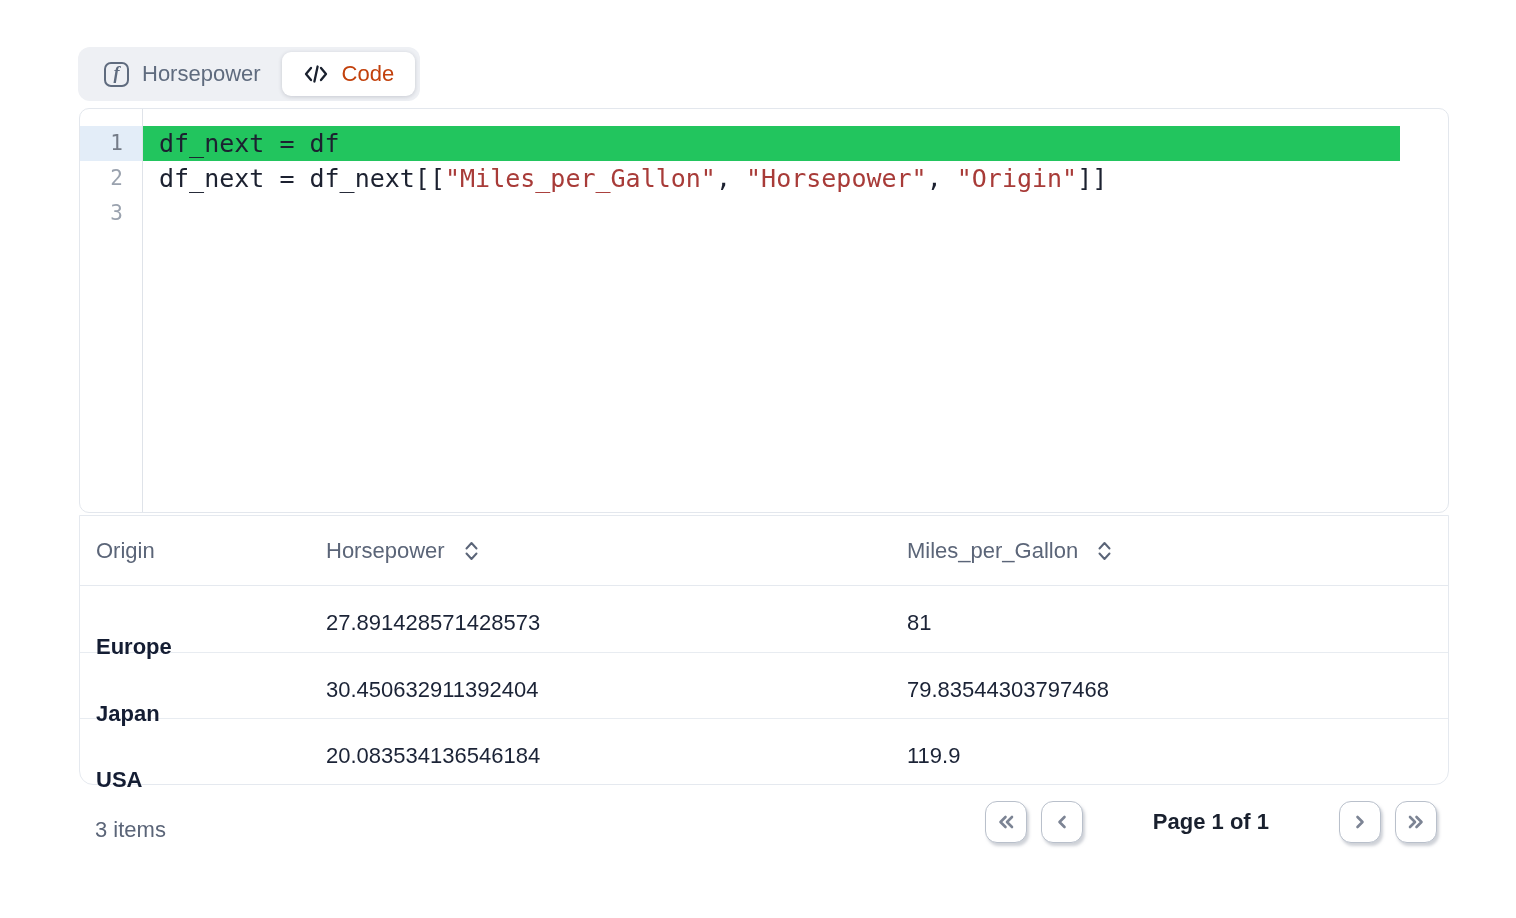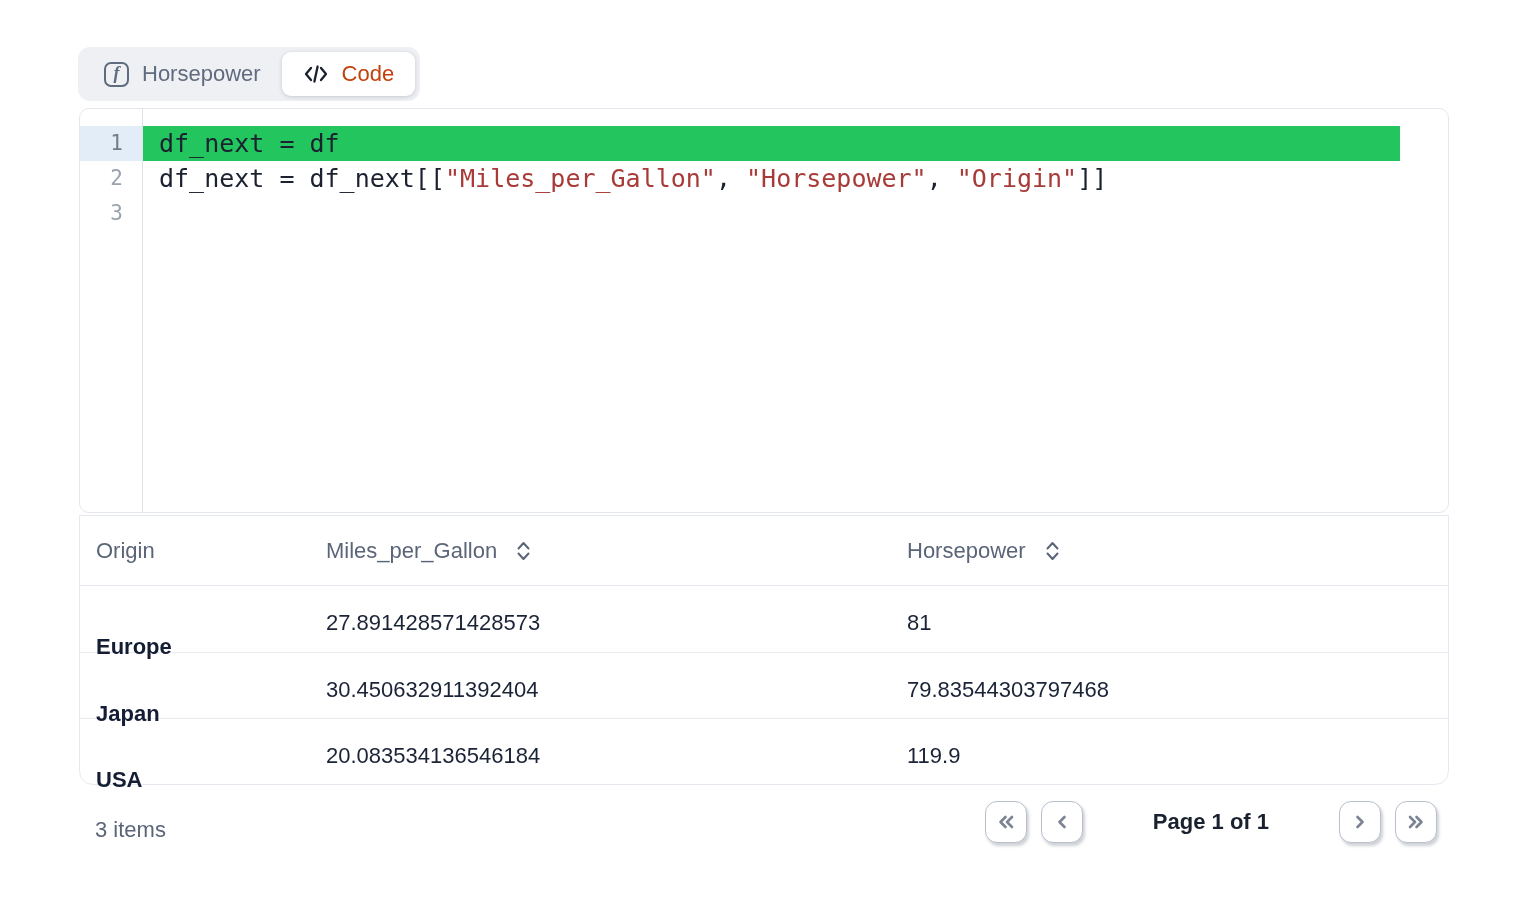--- a/index.html
+++ b/index.html
@@ -123,30 +123,30 @@
     <div class="cline"><span>df_next = df_next[[</span><span class="str">"Miles_per_Gallon"</span><span>, </span><span class="str">"Horsepower"</span><span>, </span><span class="str">"Origin"</span><span>]]</span></div>
   </div>
 </div>
 
 <div class="rtable">
   <div class="thead">
     <div class="th">
       <span>Origin</span>
     </div>
     <div class="th">
-      <span>Miles_per_Gallon</span>
+      <span>Horsepower</span>
       <span style="display:flex;">
         <svg width="15" height="22" viewBox="0 0 15 22" fill="none" stroke="#5b6578" stroke-width="2" stroke-linecap="round" stroke-linejoin="round">
           <polyline points="2.5,8.5 7.5,3 12.5,8.5"></polyline>
           <polyline points="2.5,13.5 7.5,19 12.5,13.5"></polyline>
         </svg>
       </span>
     </div>
     <div class="th">
-      <span>Horsepower</span>
+      <span>Miles_per_Gallon</span>
       <span style="display:flex;">
         <svg width="15" height="22" viewBox="0 0 15 22" fill="none" stroke="#5b6578" stroke-width="2" stroke-linecap="round" stroke-linejoin="round">
           <polyline points="2.5,8.5 7.5,3 12.5,8.5"></polyline>
           <polyline points="2.5,13.5 7.5,19 12.5,13.5"></polyline>
         </svg>
       </span>
     </div>
   </div>
   <div class="trow">
     <div class="cell-origin">Europe</div>

